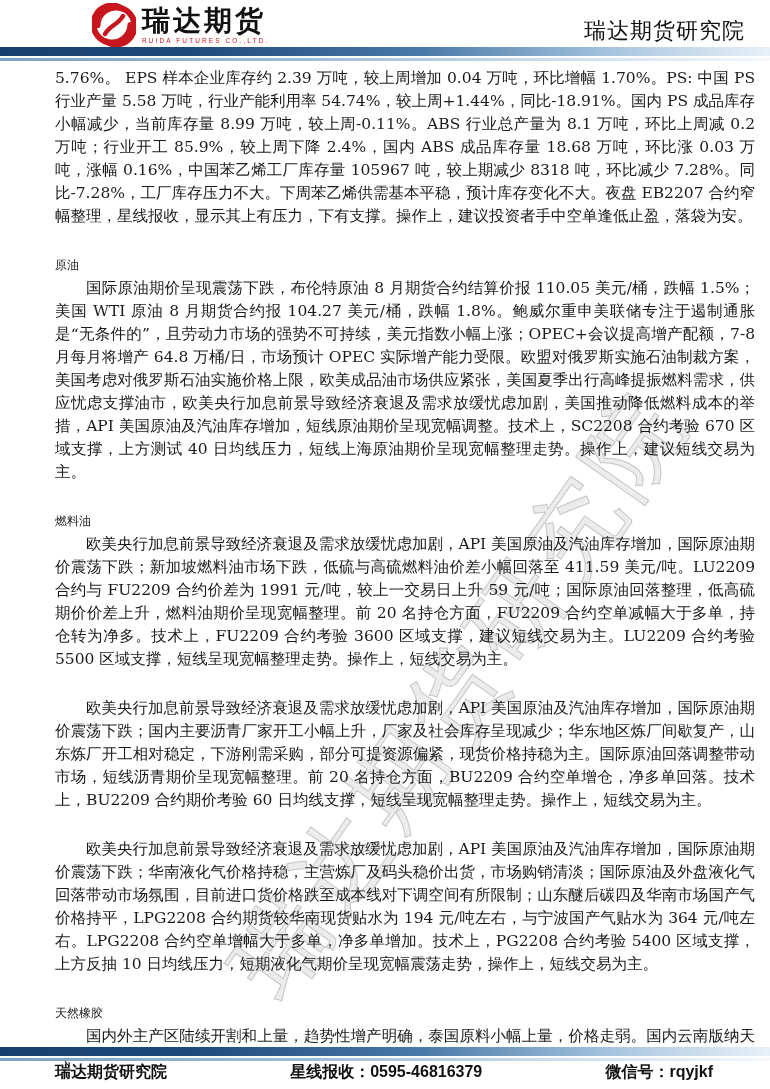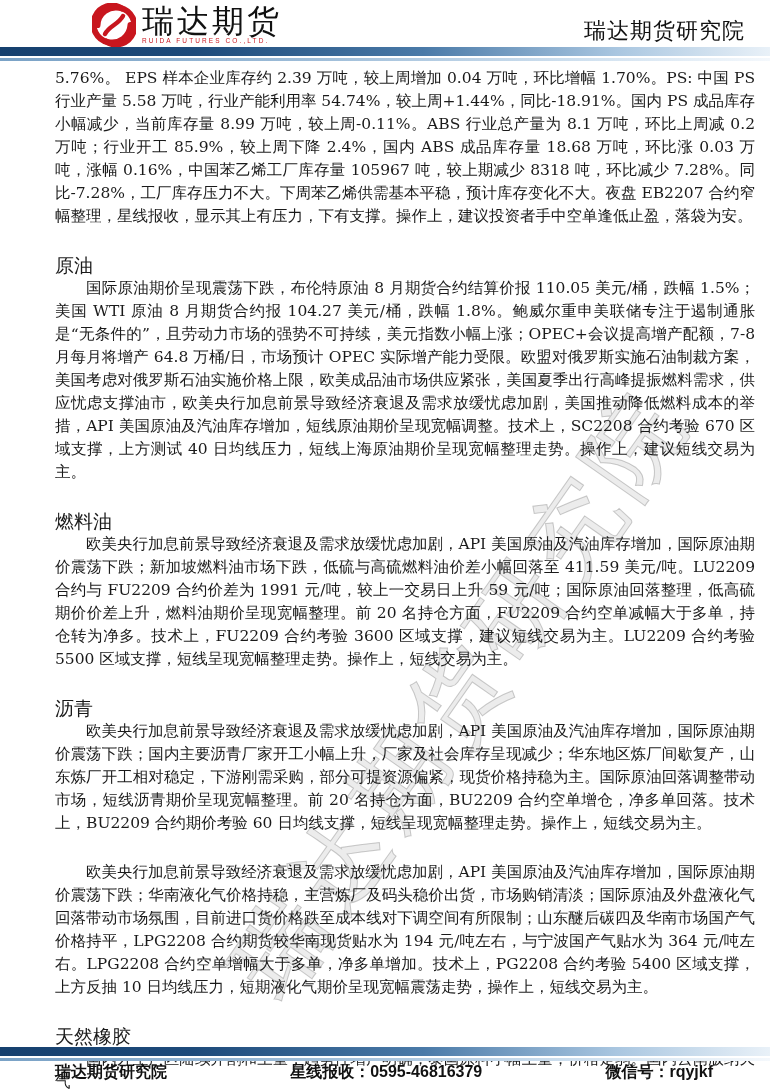--- a/index.html
+++ b/index.html
@@ -12,21 +12,21 @@
     color:#1a1a1a;
   }
   
   .header{
     position:absolute;top:0;left:0;right:0;height:47px;
     display:flex;justify-content:space-between;align-items:flex-end;
   }
   .logo{display:flex;align-items:center;margin:6px 0 0 92px;}
   .logo-mark{width:44px;height:44px;display:block;}
   .logo-text{margin-left:6px;font-family:"Liberation Sans","DejaVu Sans",sans-serif;}
-  .logo-brand{font-size:32px;font-weight:normal;letter-spacing:3px;color:#111;line-height:30px;}
+  .logo-brand{font-size:28px;font-weight:bold;letter-spacing:3px;color:#111;line-height:30px;}
   .logo-sub{font-size:6.5px;color:#c8161e;letter-spacing:2.1px;margin-top:1px;}
   .institute{
     margin:0 25px 1px 0;
     font-family:"Liberation Sans","DejaVu Sans",sans-serif;
     font-size:22px;color:#111;letter-spacing:1px;
   }
   
   .rule{height:14px;position:absolute;left:0;right:0;}
   .rule .bar-main{
     height:9px;
@@ -42,21 +42,21 @@
   .main{
     position:absolute;top:63px;left:0;right:0;
     padding:4px 15px 0 55px;
     font-size:15.5px;line-height:23px;
     text-align:justify;
   }
   .main p{margin:0;}
   .intro{text-indent:0;}
   .section{margin-top:26px;}
   .section h2{
-    margin:0;font-size:19px;line-height:23px;font-weight:normal;
+    margin:0;font-size:12px;line-height:23px;font-weight:normal;
   }
   .section p{text-indent:2em;}
   
   .watermark{
     position:absolute;left:70px;top:630px;width:780px;
     transform:rotate(-55deg);transform-origin:center center;
     font-size:94px;letter-spacing:8px;white-space:nowrap;
     color:rgba(148,148,148,0.18);
     -webkit-text-stroke:1px rgba(128,128,128,0.40);
     pointer-events:none;text-align:center;
@@ -108,21 +108,20 @@
       <h2>原油</h2>
       <p>国际原油期价呈现震荡下跌，布伦特原油 8 月期货合约结算价报 110.05 美元/桶，跌幅 1.5%；美国 WTI 原油 8 月期货合约报 104.27 美元/桶，跌幅 1.8%。鲍威尔重申美联储专注于遏制通胀是“无条件的”，且劳动力市场的强势不可持续，美元指数小幅上涨；OPEC+会议提高增产配额，7-8 月每月将增产 64.8 万桶/日，市场预计 OPEC 实际增产能力受限。欧盟对俄罗斯实施石油制裁方案，美国考虑对俄罗斯石油实施价格上限，欧美成品油市场供应紧张，美国夏季出行高峰提振燃料需求，供应忧虑支撑油市，欧美央行加息前景导致经济衰退及需求放缓忧虑加剧，美国推动降低燃料成本的举措，API 美国原油及汽油库存增加，短线原油期价呈现宽幅调整。技术上，SC2208 合约考验 670 区域支撑，上方测试 40 日均线压力，短线上海原油期价呈现宽幅整理走势。操作上，建议短线交易为主。</p>
     </div>
 
     <div class="section">
       <h2>燃料油</h2>
       <p>欧美央行加息前景导致经济衰退及需求放缓忧虑加剧，API 美国原油及汽油库存增加，国际原油期价震荡下跌；新加坡燃料油市场下跌，低硫与高硫燃料油价差小幅回落至 411.59 美元/吨。LU2209 合约与 FU2209 合约价差为 1991 元/吨，较上一交易日上升 59 元/吨；国际原油回落整理，低高硫期价价差上升，燃料油期价呈现宽幅整理。前 20 名持仓方面，FU2209 合约空单减幅大于多单，持仓转为净多。技术上，FU2209 合约考验 3600 区域支撑，建议短线交易为主。LU2209 合约考验 5500 区域支撑，短线呈现宽幅整理走势。操作上，短线交易为主。</p>
     </div>
 
     <div class="section">
-      <h2>沥青</h2>
       <p>欧美央行加息前景导致经济衰退及需求放缓忧虑加剧，API 美国原油及汽油库存增加，国际原油期价震荡下跌；国内主要沥青厂家开工小幅上升，厂家及社会库存呈现减少；华东地区炼厂间歇复产，山东炼厂开工相对稳定，下游刚需采购，部分可提资源偏紧，现货价格持稳为主。国际原油回落调整带动市场，短线沥青期价呈现宽幅整理。前 20 名持仓方面，BU2209 合约空单增仓，净多单回落。技术上，BU2209 合约期价考验 60 日均线支撑，短线呈现宽幅整理走势。操作上，短线交易为主。</p>
     </div>
 
     <div class="section">
       <p>欧美央行加息前景导致经济衰退及需求放缓忧虑加剧，API 美国原油及汽油库存增加，国际原油期价震荡下跌；华南液化气价格持稳，主营炼厂及码头稳价出货，市场购销清淡；国际原油及外盘液化气回落带动市场氛围，目前进口货价格跌至成本线对下调空间有所限制；山东醚后碳四及华南市场国产气价格持平，LPG2208 合约期货较华南现货贴水为 194 元/吨左右，与宁波国产气贴水为 364 元/吨左右。LPG2208 合约空单增幅大于多单，净多单增加。技术上，PG2208 合约考验 5400 区域支撑，上方反抽 10 日均线压力，短期液化气期价呈现宽幅震荡走势，操作上，短线交易为主。</p>
     </div>
 
     <div class="section">
       <h2>天然橡胶</h2>
       <p>国内外主产区陆续开割和上量，趋势性增产明确，泰国原料小幅上量，价格走弱。国内云南版纳天气</p>

